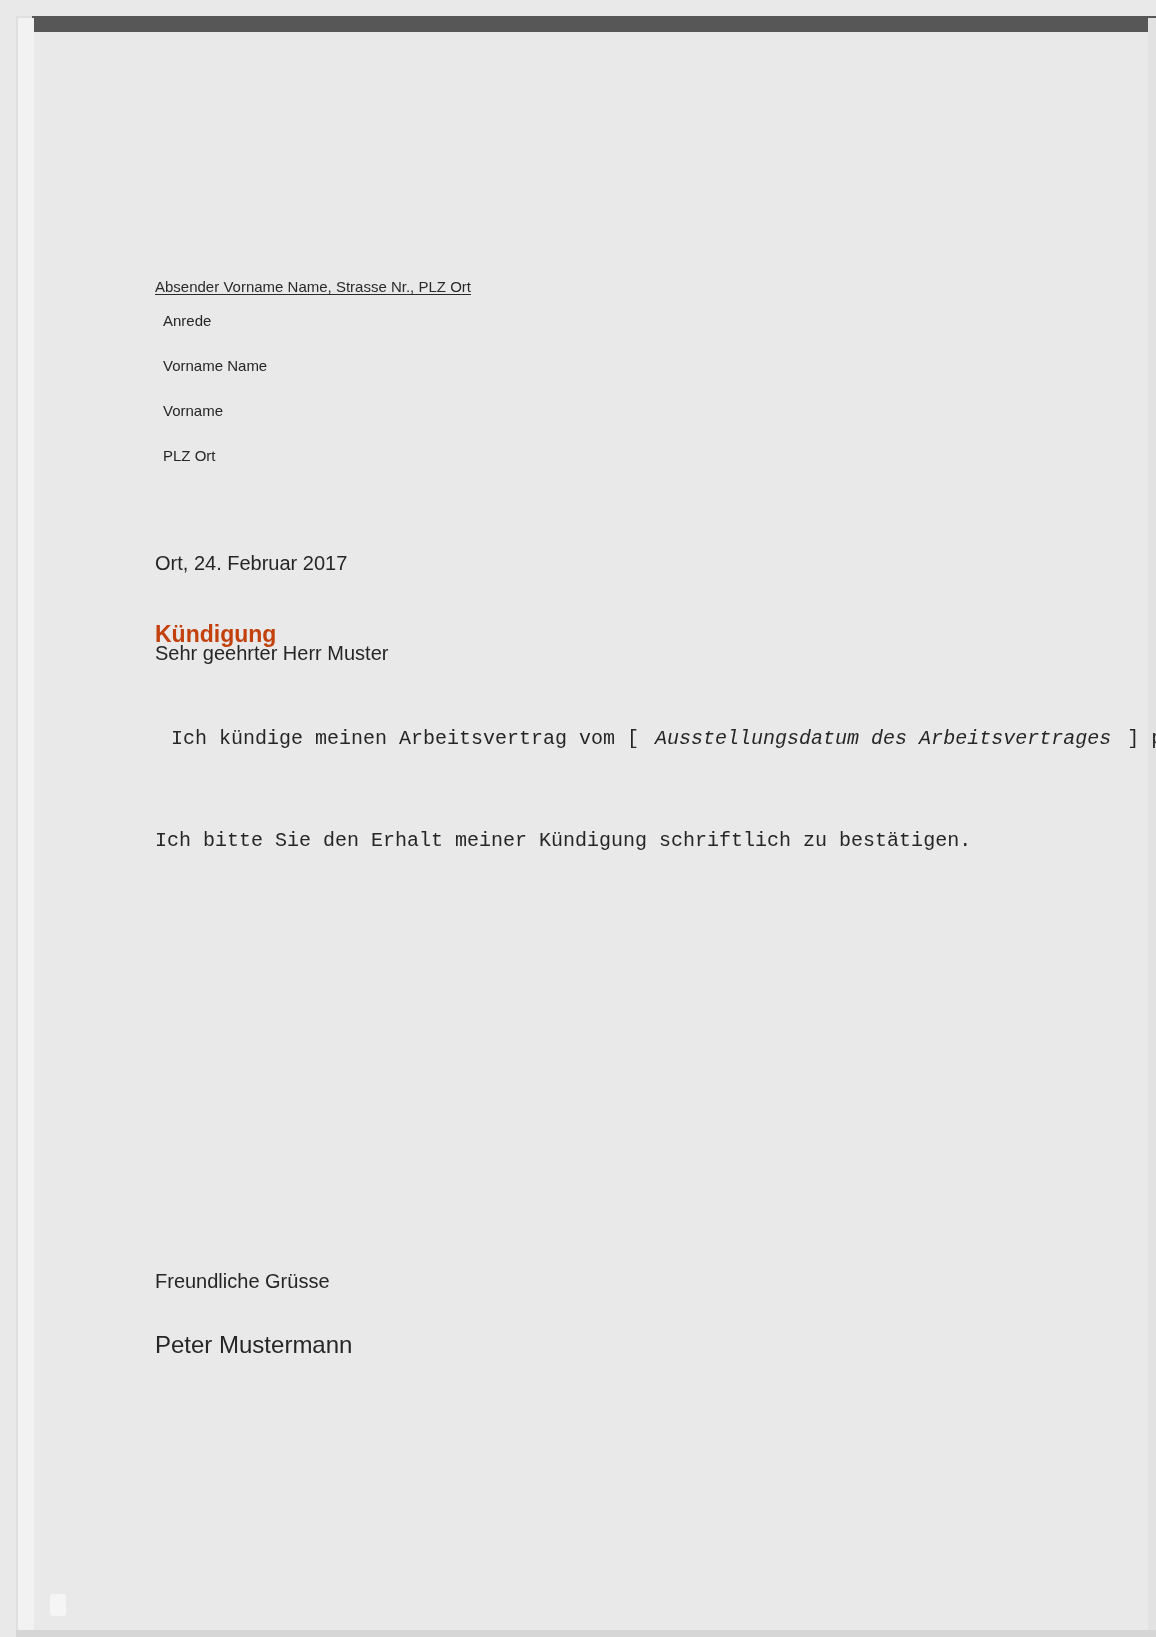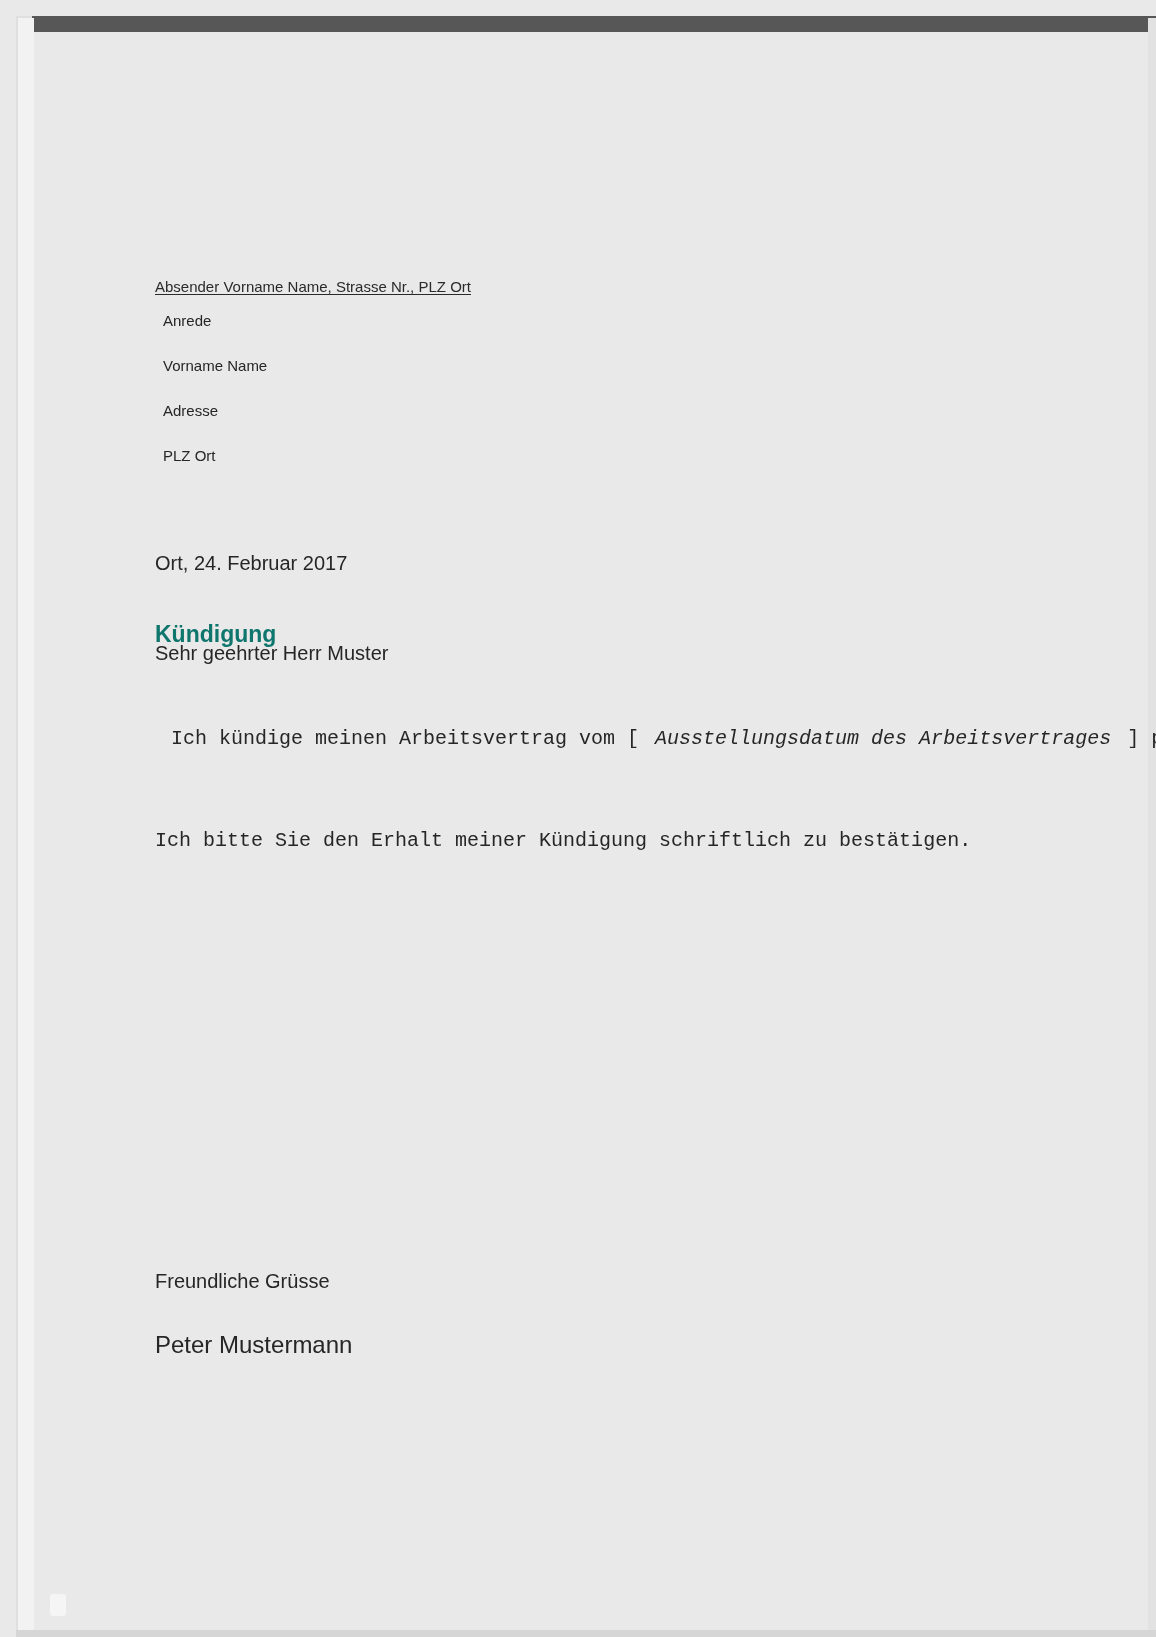--- a/index.html
+++ b/index.html
@@ -32,21 +32,21 @@
   .sender {
     top: 253px;
     font-size: 15px;
     line-height: 19px;
     color: #2a2a2a;
     text-decoration: underline;
     text-underline-offset: 2px;
   }
   .recipient { top: 274px; font-size: 15px; line-height: 29px; }
   .date      { top: 526px; font-size: 20px; line-height: 27px; }
-  .subject   { top: 596px; font-size: 23px; line-height: 29px; font-weight: 700; color: #0f766e; }
+  .subject   { top: 596px; font-size: 23px; line-height: 29px; font-weight: 700; color: #c2410c; }
   .greeting  { top: 616px; font-size: 20px; line-height: 27px; }
   .para      { font-size: 20px; line-height: 28px; white-space: nowrap; font-family: Liberation Mono, monospace; }
   .p1        { top: 693px; }
   .p2        { top: 803px; text-align: right; }
   .p3        { top: 865px; }
   .closing   { top: 1244px; font-size: 20px; line-height: 27px; }
   .signature { top: 1307px; font-size: 24px; line-height: 27px; }
   .it        { font-style: italic; }
 </style>
 </head>
@@ -61,21 +61,21 @@
   <div class="edge-right-line"></div>
   <div class="edge-bottom-line"></div>
   <div class="edge-bottom-band"></div>
   <div class="artifact"></div>
 
   <div class="abs sender">Absender Vorname Name, Strasse Nr., PLZ Ort</div>
 
   <div class="abs recipient">
     <div>Anrede</div>
     <div>Vorname Name</div>
-    <div>Adresse</div>
+    <div>Vorname</div>
     <div>PLZ Ort</div>
   </div>
 
   <div class="abs date">Ort, 24. Februar 2017</div>
 
   <div class="abs subject">Kündigung</div>
 
   <div class="abs greeting">Sehr geehrter Herr Muster</div>
 
   <div class="abs para p1">

